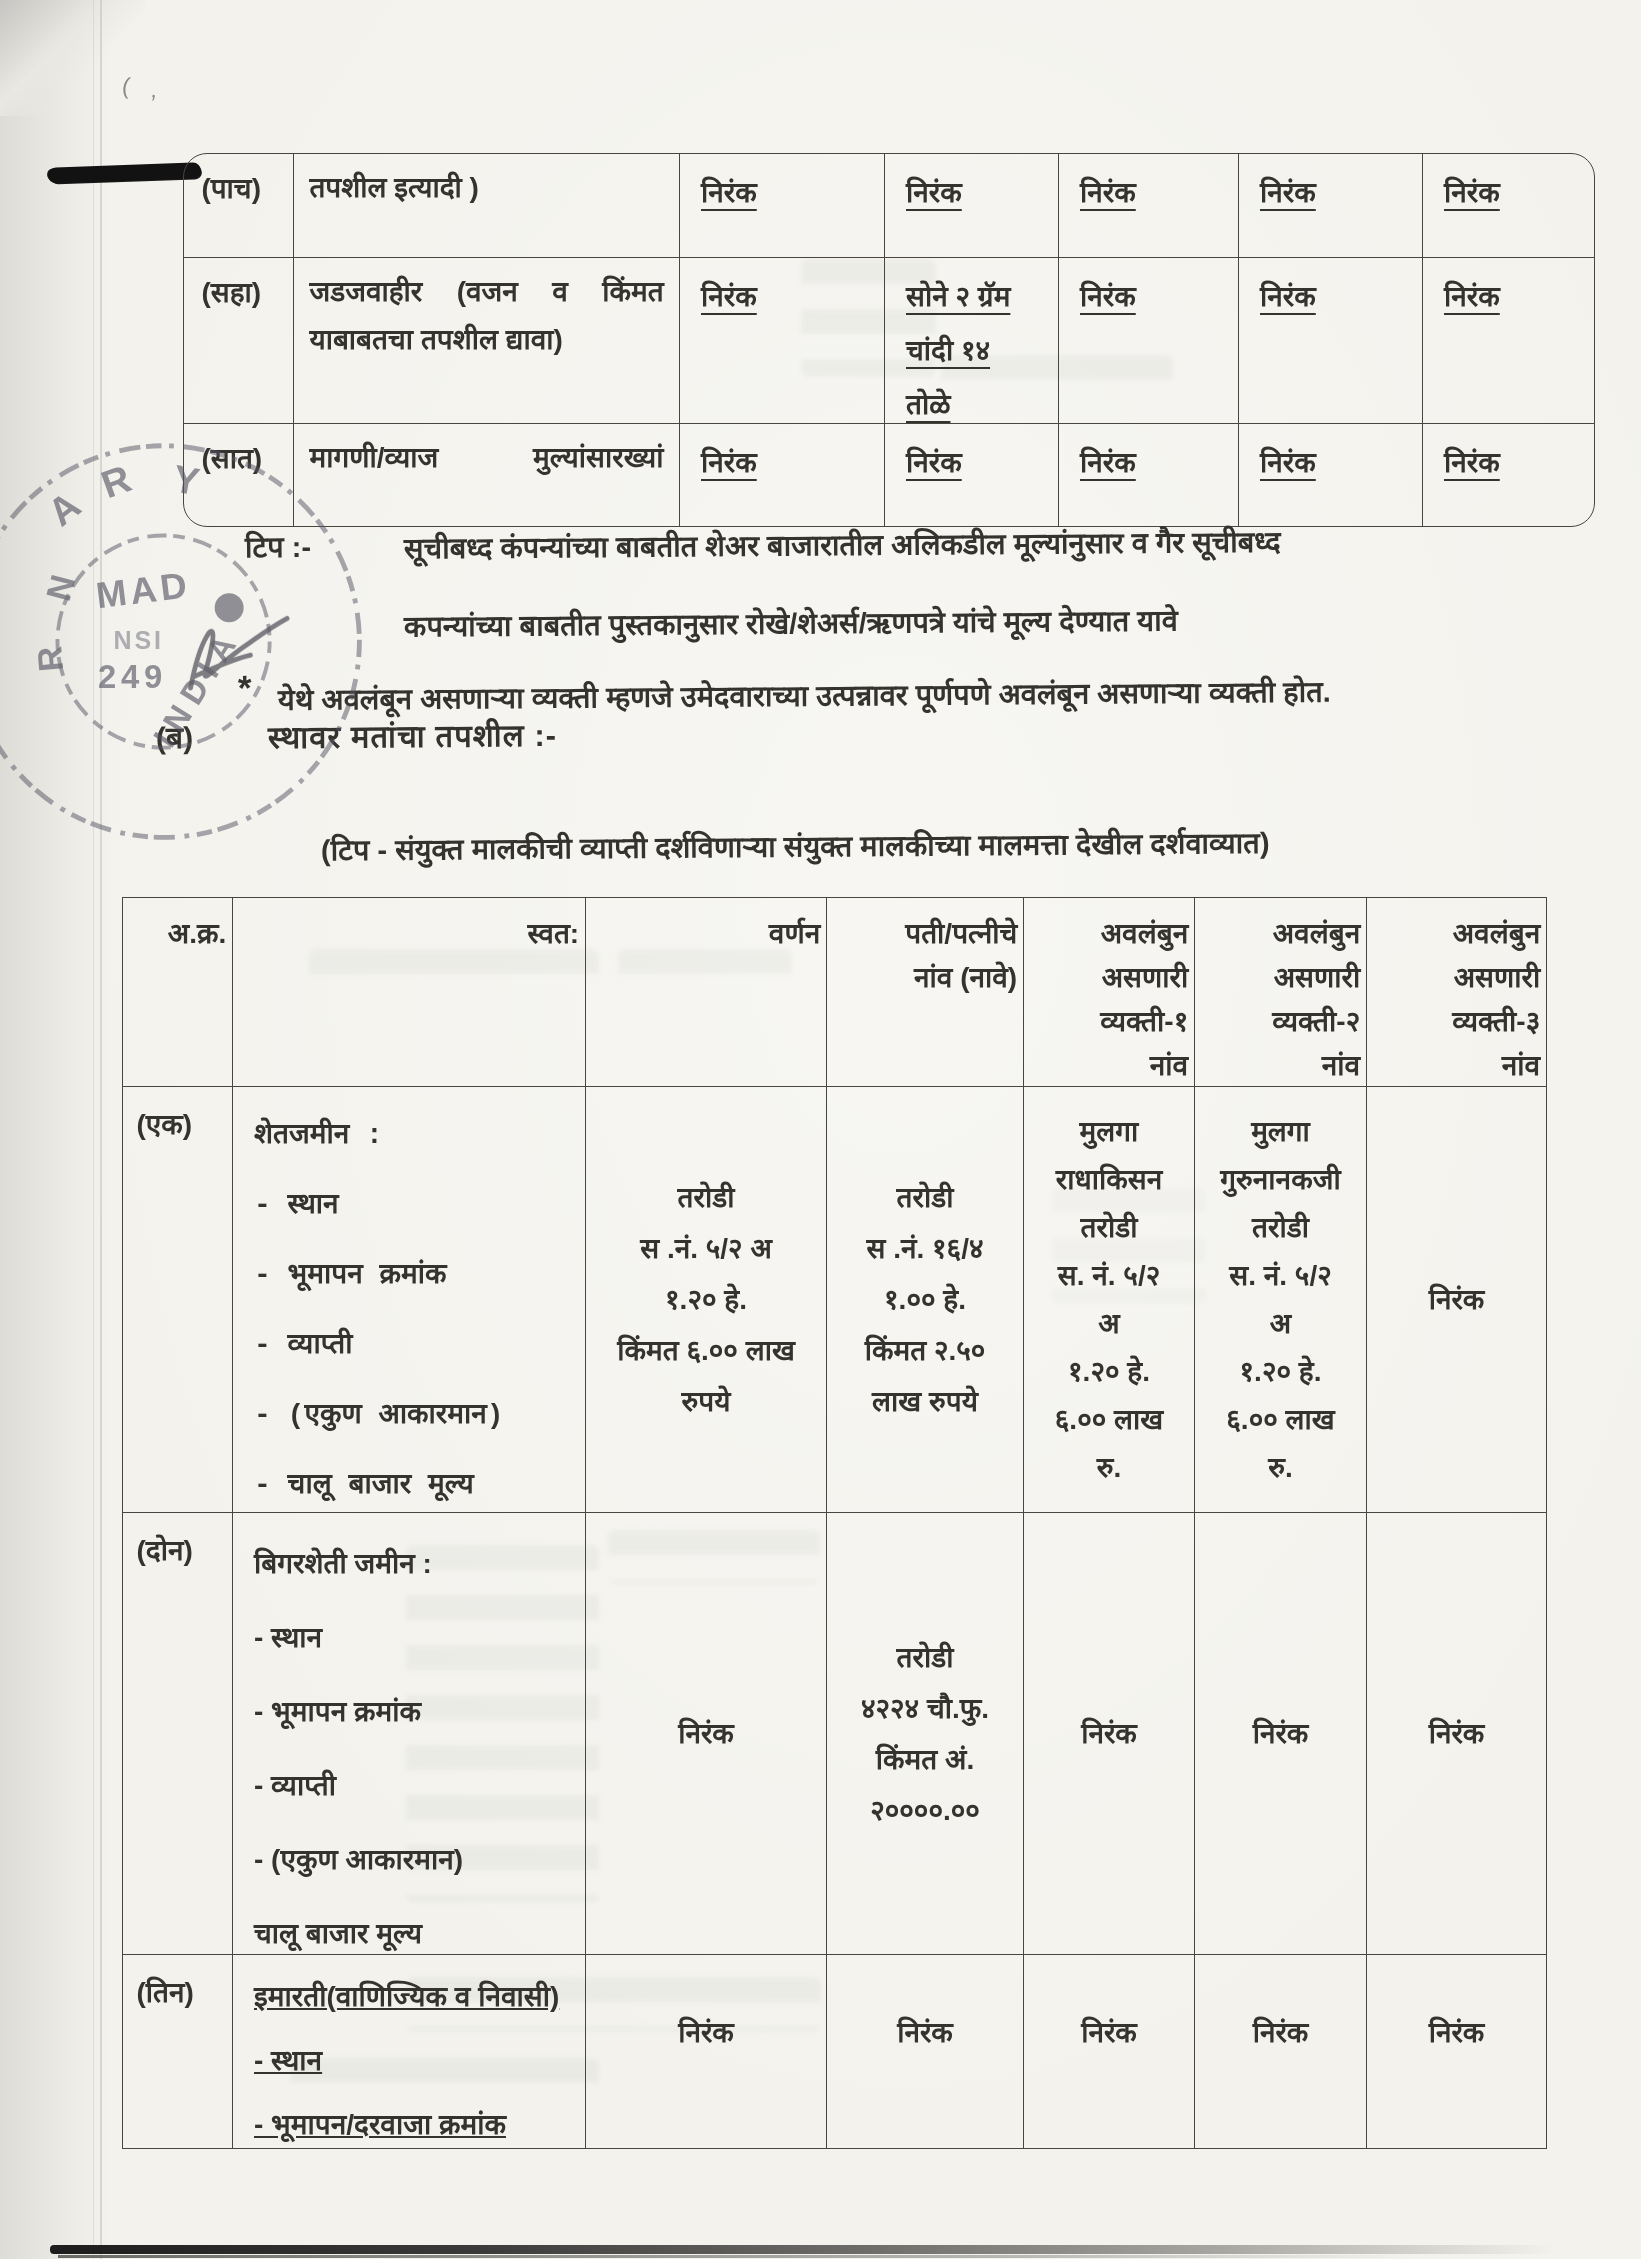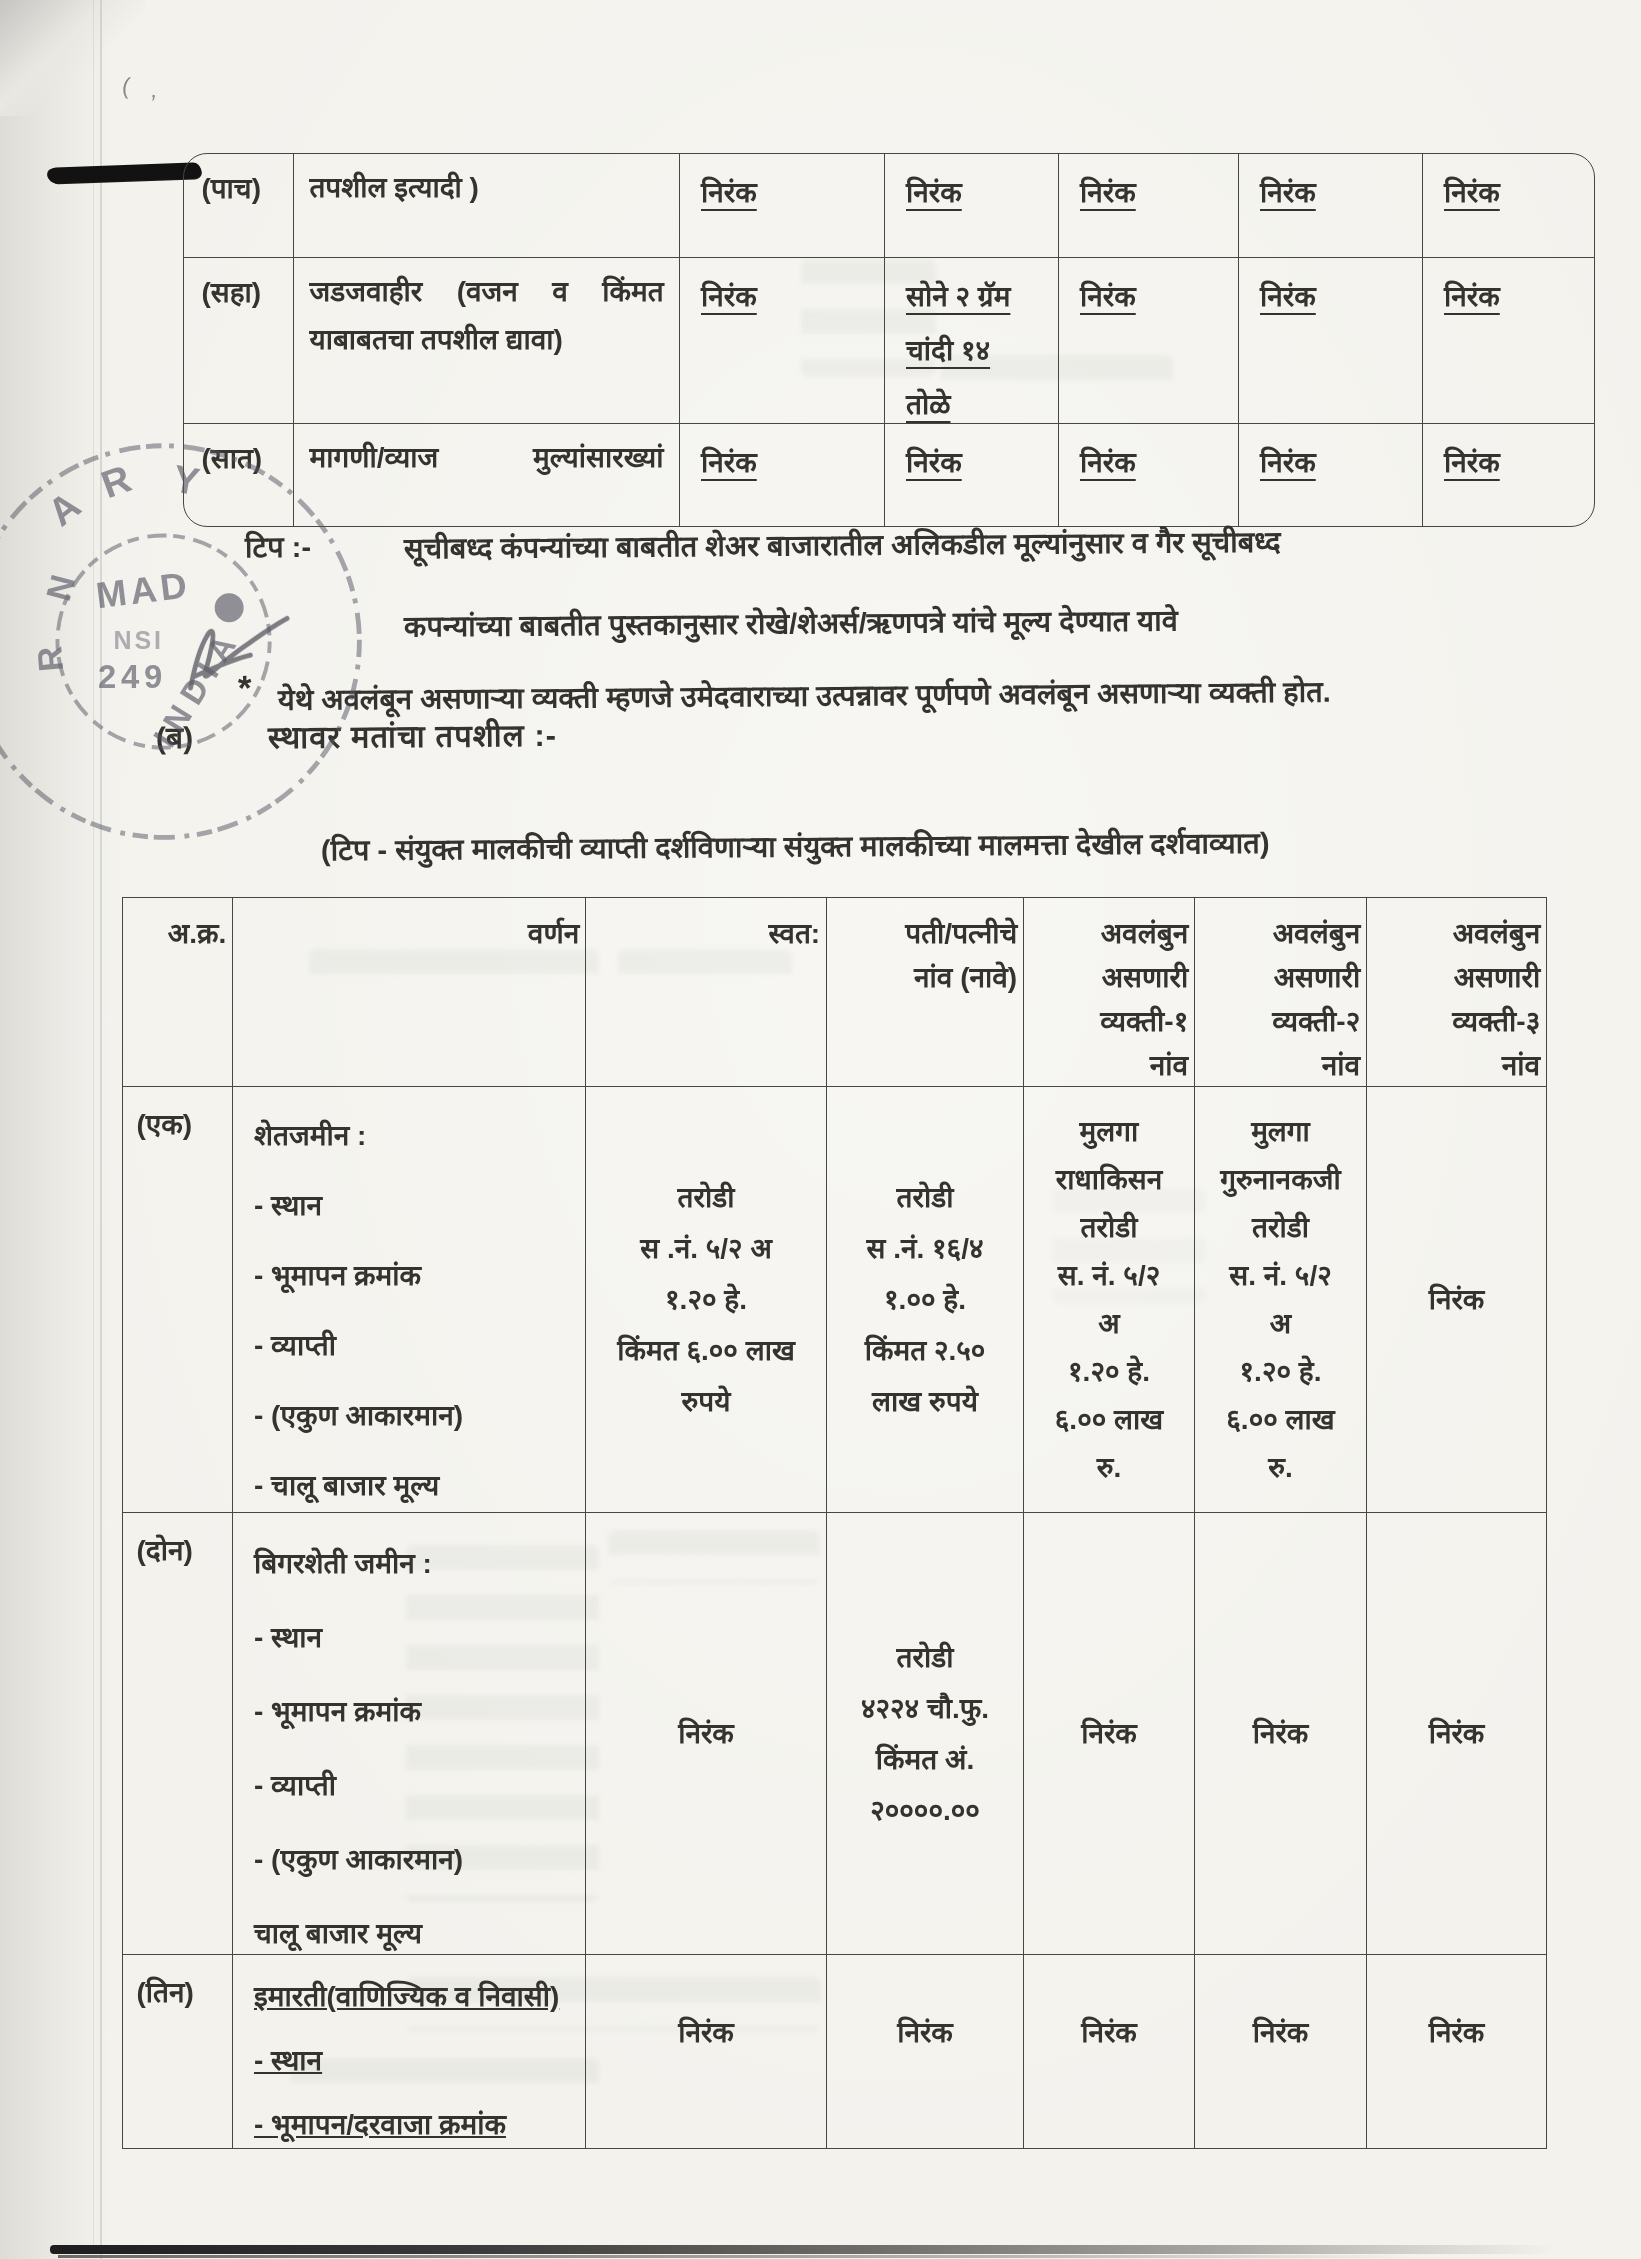--- a/index.html
+++ b/index.html
@@ -63,21 +63,21 @@
   .tt-val{padding:11.6px 5.8px 0 21px;line-height:54px;white-space:pre-line;}
   .und{text-decoration:underline;text-decoration-thickness:2.4px;text-underline-offset:6.8px;}
   #main-table{
     left:122px;top:897px;
     grid-template-columns:110px 353px 241px 197px 171px 172px 179px;
     grid-template-rows:189px 426px 442px 193px;
   }
   .mt-head{text-align:right;padding:13.5px 5.8px 0 5.8px;line-height:44px;white-space:pre-line;}
   .mt-label{padding:17.4px 0 0 13.5px;}
   .mt-desc{padding:13.5px 7.7px 0 21px;white-space:pre-line;}
-  .lh1{line-height:70px;}
+  .lh1{line-height:70px;font-family:Liberation Mono, monospace;}
   .lh2{line-height:74px;}
   .lh3{line-height:64px;padding-top:9.7px;text-decoration:underline;}
   .mt-val{display:flex;align-items:center;justify-content:center;text-align:center;
     white-space:pre-line;line-height:51px;padding:5.8px;}
   .lh-compact{line-height:48px;}
   .top-biased{align-items:flex-start;padding-top:52px;}
   
   .note{position:absolute;font-size:29px;font-weight:600;transform:rotate(-0.45deg);}
   #tip-label{left:245px;top:526px;}
   #tip-line1{left:404px;top:523px;width:1139px;}
@@ -171,22 +171,22 @@
     <text x="142" y="258" font-size="34" letter-spacing="5">249</text>
     <text x="0" y="0" font-size="34" letter-spacing="9" transform="translate(218,322) rotate(-58)">INDIA</text>
     <circle cx="278" cy="175" r="15" fill="#50505e" stroke="none"></circle>
   </g>
   <path d="M238,258 C248,205 266,182 260,214 C255,242 246,254 262,240 C276,228 286,220 298,212 C308,205 320,196 338,186 M242,246 C260,238 282,228 300,224" stroke="#3e3e4a" stroke-width="5" fill="none" stroke-linecap="round" opacity="0.8"></path>
 </svg>
 
 <div id="main-table" class="tbl">
 
   <div class="cell mt-head">अ.क्र.</div>
+  <div class="cell mt-head">स्वत:</div>
   <div class="cell mt-head">वर्णन</div>
-  <div class="cell mt-head">स्वत:</div>
   <div class="cell mt-head">पती/पत्नीचे
 नांव (नावे)</div>
   <div class="cell mt-head">अवलंबुन
 असणारी
 व्यक्ती-१
 नांव</div>
   <div class="cell mt-head">अवलंबुन
 असणारी
 व्यक्ती-२
 नांव</div>

